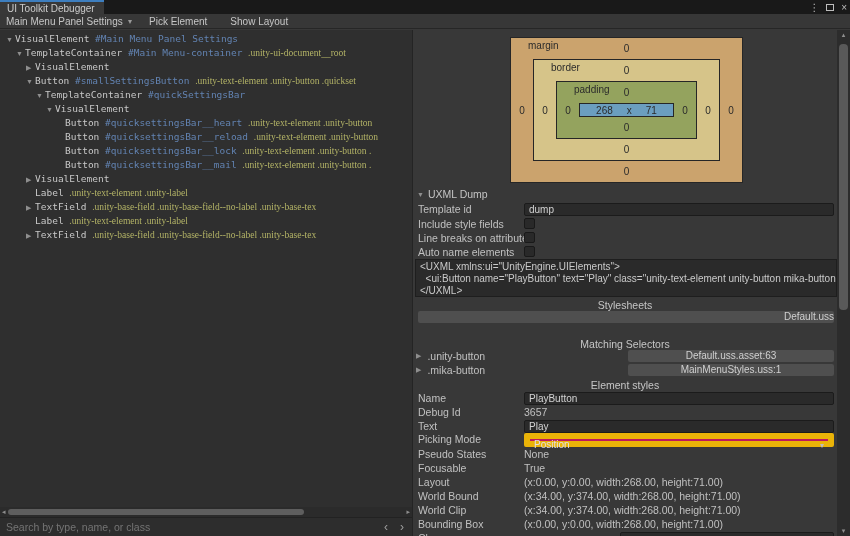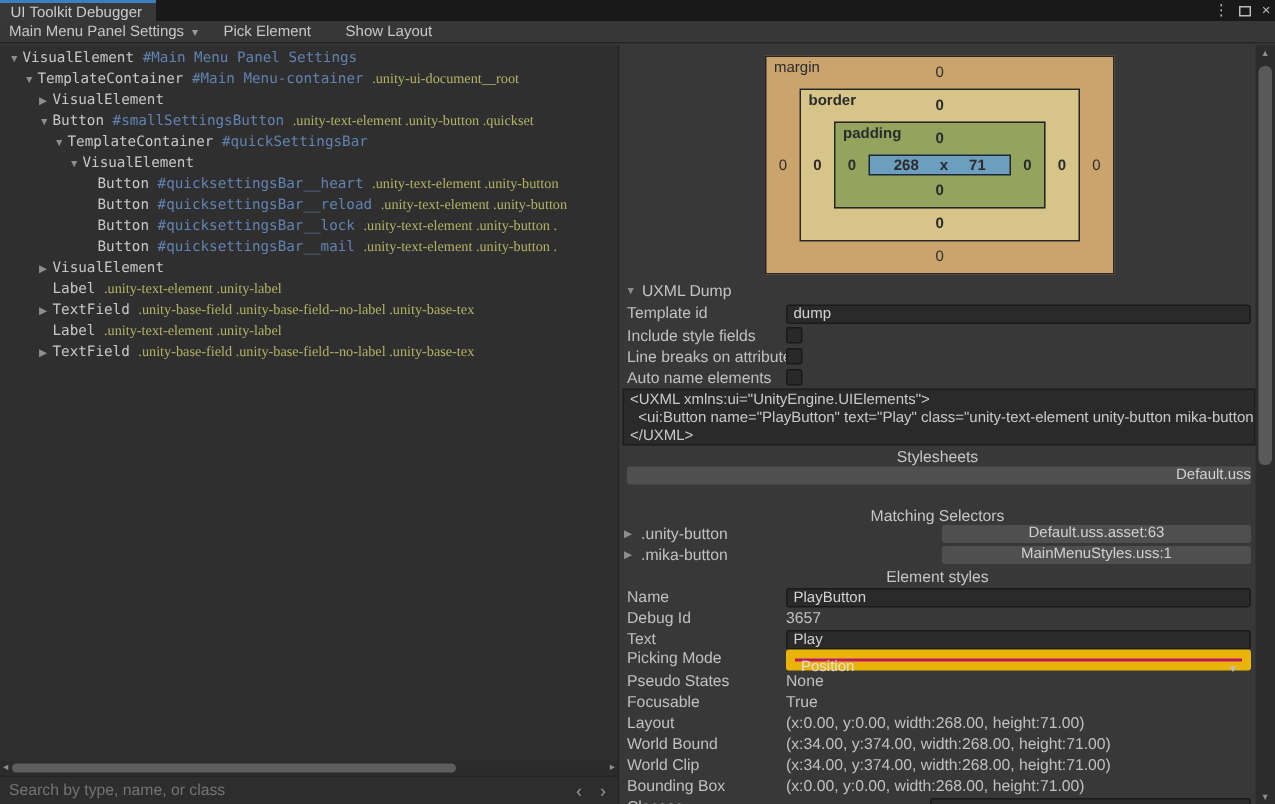--- a/index.html
+++ b/index.html
@@ -56,24 +56,24 @@
   
   #right-panel { position:absolute; left:413px; top:30px; width:437px; height:506px; background:#383838; overflow:hidden; }
   
   #vscroll { position:absolute; right:0; top:0; width:13px; height:506px; background:#2c2c2c; }
   #vscroll .sarr { position:absolute; left:0; width:13px; text-align:center; font-size:7px; color:#8e8e8e; }
   #vscroll .thumb { position:absolute; left:2px; top:14px; width:9px; height:266px; background:#595959; border-radius:4px; }
   
   #box-model { position:absolute; left:97px; top:7px; }
   .ring { position:relative; display:grid; grid-template-columns:22px 1fr 22px; grid-template-rows:21px 1fr 21px;
           align-items:center; justify-items:center; border:1px solid #262626; color:#2b2b2b; font-size:10px; }
-  .ring .rlabel { position:absolute; top:2px; left:5px; font-size:10px; color:#2b2b2b; }
+  .ring .rlabel { position:absolute; top:2px; left:17px; font-size:10px; color:#2b2b2b; }
   .rv { color:#2b2b2b; }
   #bm-margin { width:233px; height:146px; }
-  .ring-fill { grid-column:2; grid-row:2; width:100%; height:100%;font-weight:bold; }
+  .ring-fill { grid-column:2; grid-row:2; width:100%; height:100%; }
   #bm-content { grid-column:2; grid-row:2; width:100%; height:100%; display:flex; align-items:center; justify-content:center; gap:14px; border:1px solid #262626; }
   
   .rp-abs { position:absolute; }
   .foldout { display:flex; align-items:center; gap:4px; color:#c4c4c4; }
   .foldout .farr { font-size:7px; color:#8e8e8e; }
   .rp-label { position:absolute; left:5px; color:#c0c0c0; white-space:nowrap; }
   .rp-input { position:absolute; left:111px; width:310px; height:13px; background:#2a2a2a; border:1px solid #1b1b1b; border-radius:2px;
               color:#d2d2d2; font-family:"Liberation Sans",sans-serif; font-size:10px; padding:0 4px; outline:none; }
   .rp-check { position:absolute; left:111px; width:11px; height:11px; background:#292929; border:1px solid #191919; border-radius:2px; }
   .rp-text { position:absolute; left:111px; color:#c0c0c0; white-space:nowrap; }

